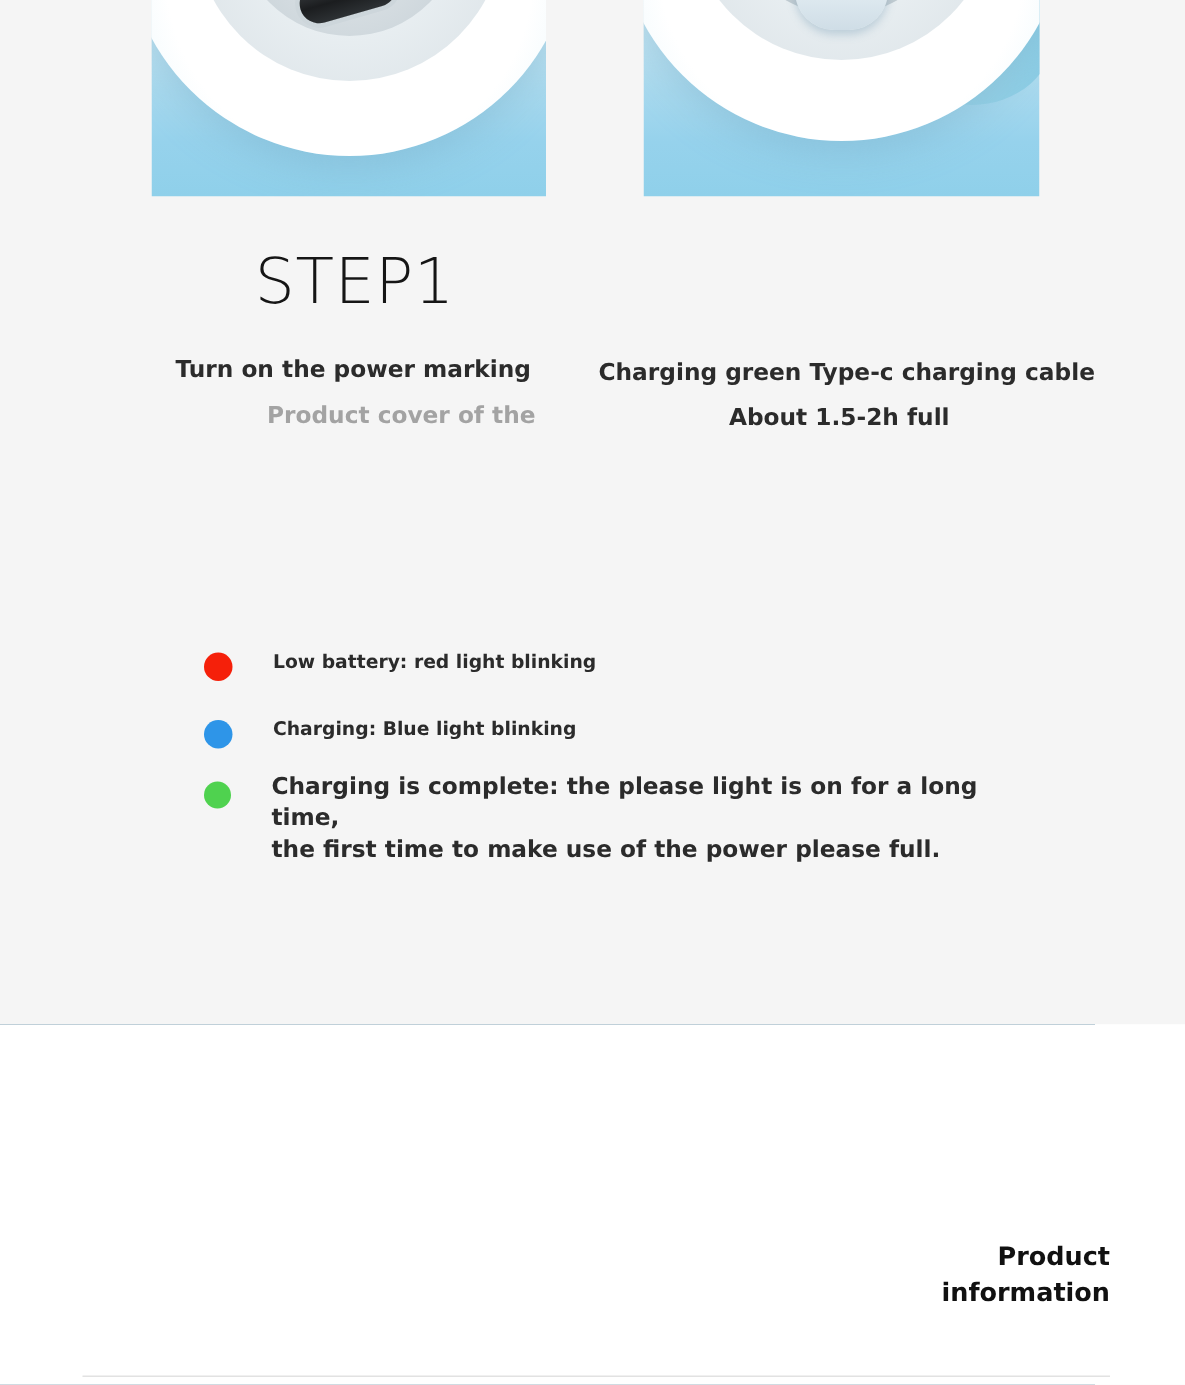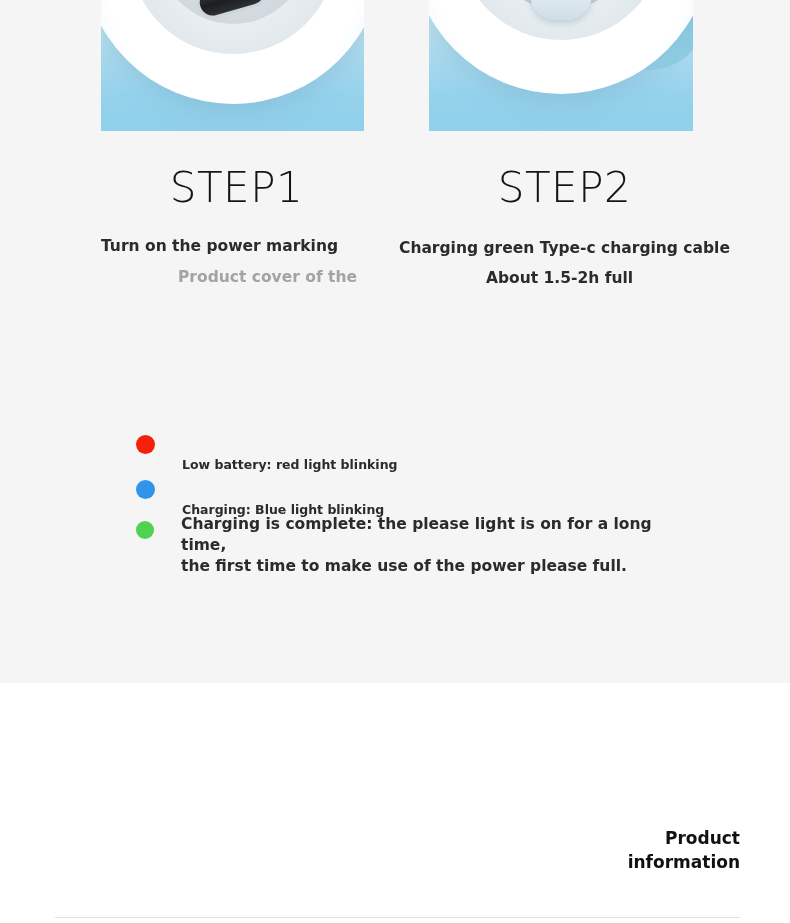--- a/index.html
+++ b/index.html
@@ -150,21 +150,21 @@
     position: absolute;
     font-family: "DejaVu Sans", sans-serif;
     font-weight: 700;
     font-size: 15.5px;
     line-height: 31px;
     white-space: nowrap;
   }
   .cap-dark { color: #2b2b2b; }
   .cap-gray { color: #a3a3a3; }
 
-  .s1-l1 { left: 101px; top: 231px; width: 253px; text-align: left; }
+  .s1-l1 { left: 101px; top: 231px; width: 253px; text-align: right; }
   .s1-l2 { left: 101px; top: 262px; width: 333px; text-align: center; }
   .s2-l1 { left: 399px; top: 233px; width: 309px; text-align: center; }
   .s2-l2 { left: 399px; top: 263px; width: 321px; text-align: center; }
 
   
   .legend {
     position: absolute;
     left: 136px;
     top: 432px;
     width: 580px;
@@ -193,21 +193,20 @@
     font-family: "DejaVu Sans", sans-serif;
     font-weight: 700;
     color: #2b2b2b;
   }
   .legend-row.r1 .legend-text,
   .legend-row.r2 .legend-text {
     margin-left: 27px;
     font-size: 12.5px;
     line-height: 18px;
     white-space: nowrap;
-    margin-top: 24px;
   }
   .legend-row.r3 .legend-text {
     margin-left: 27px;
     font-size: 15.5px;
     line-height: 21px;
     width: 520px;
   }
   .legend-row.r3 .legend-text span { display: block; }
 
   
@@ -282,21 +281,20 @@
           <div class="ring-inner"></div>
           <div class="nozzle"></div>
         </div>
         <div class="screw"></div>
       </figure>
 
     </div>
 
     <h2 class="step-title step1-title">STEP1</h2>
 
-    <h2 class="step-title step2-title">STEP2</h2>
 
     <p class="step-cap cap-dark s1-l1">Turn on the power marking</p>
     <p class="step-cap cap-gray s1-l2">Product cover of the</p>
 
     <p class="step-cap cap-dark s2-l1">Charging green Type-c charging cable</p>
     <p class="step-cap cap-dark s2-l2">About 1.5-2h full</p>
 
     <div class="legend">
 
       <div class="legend-row r1">

